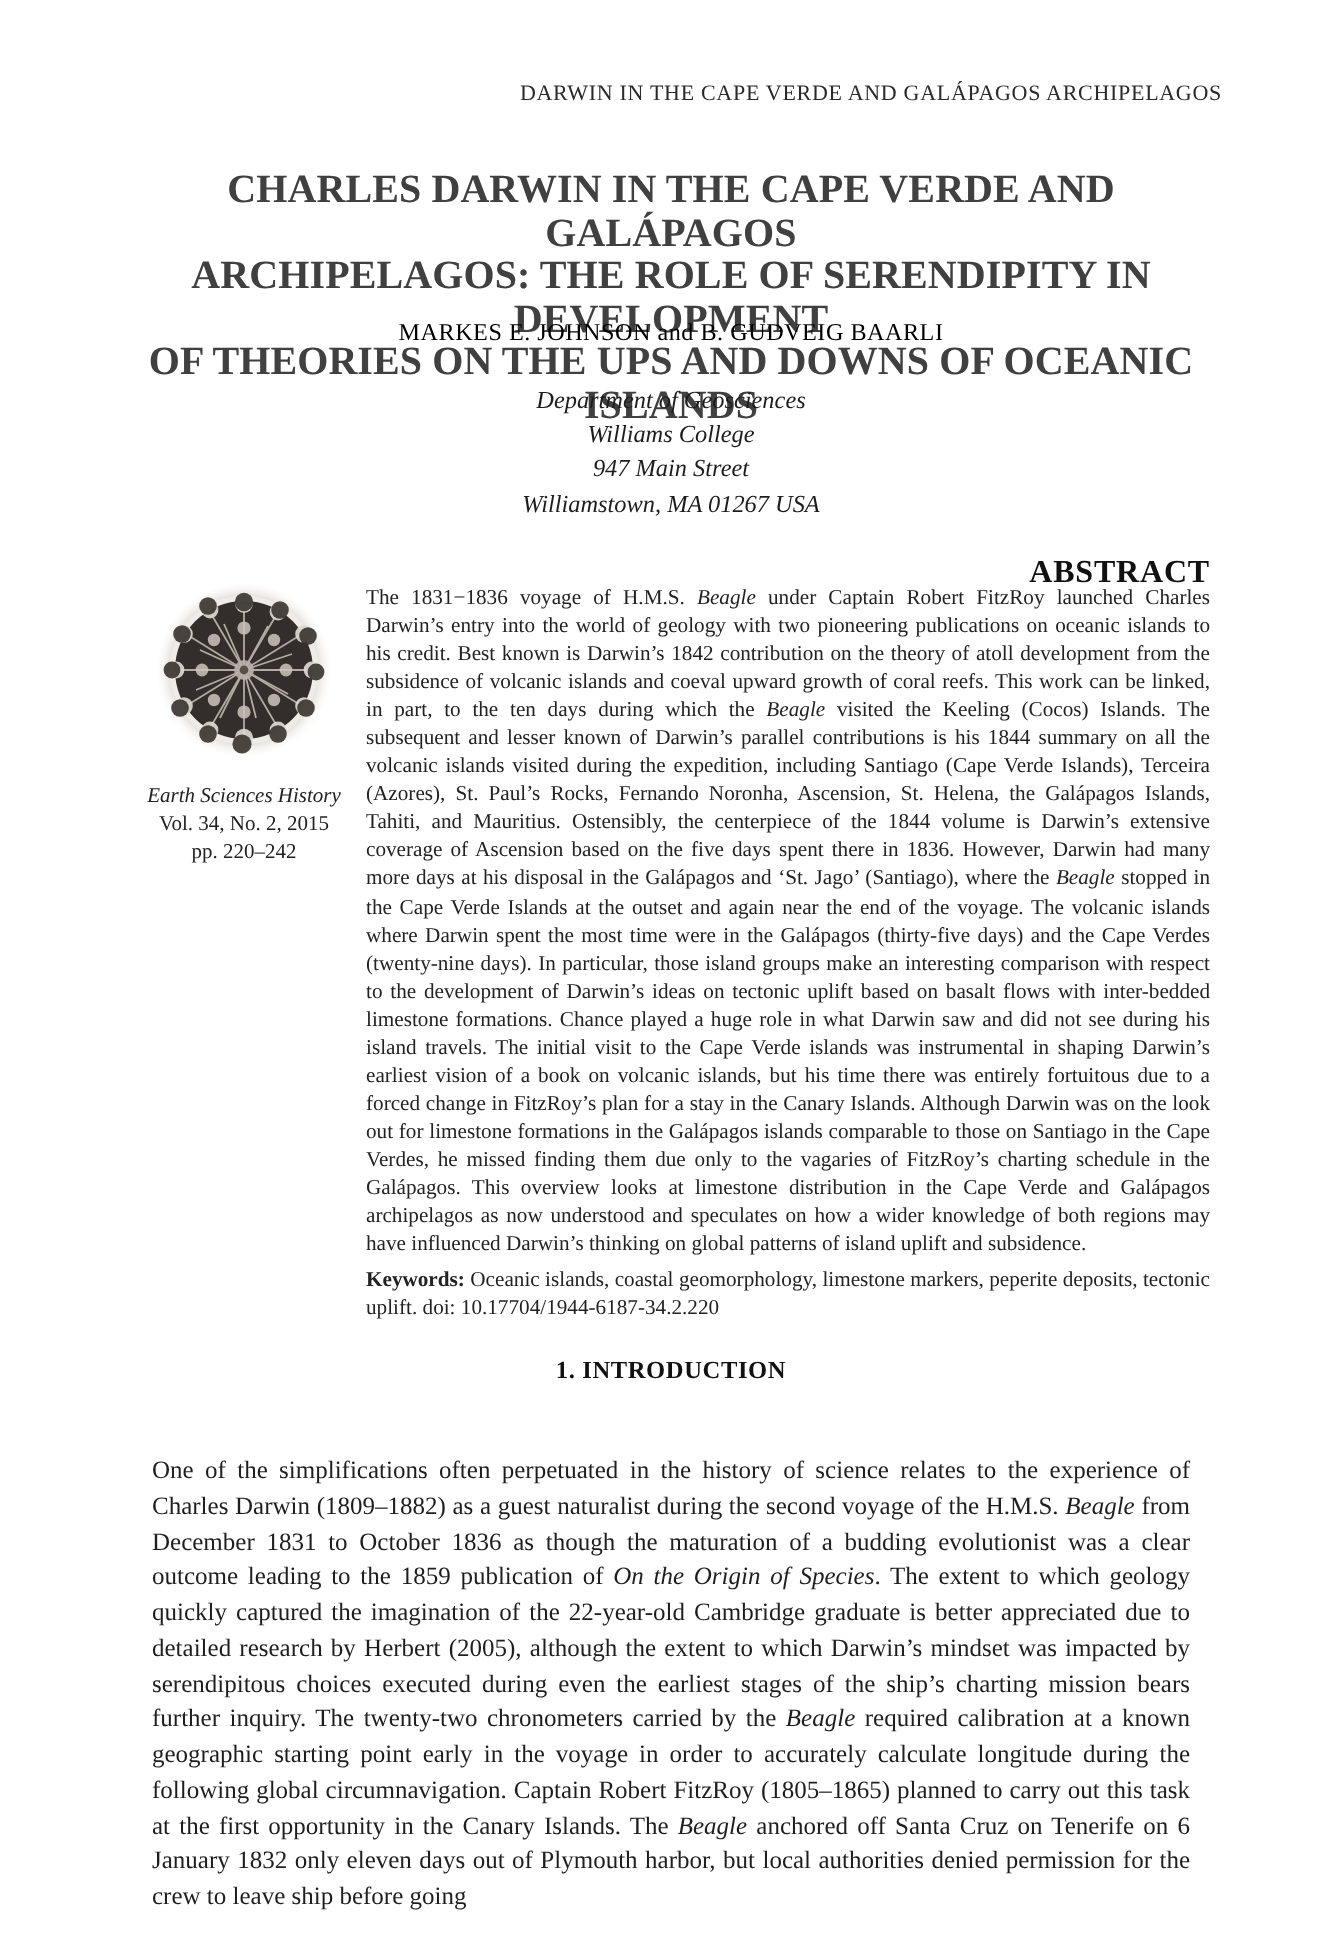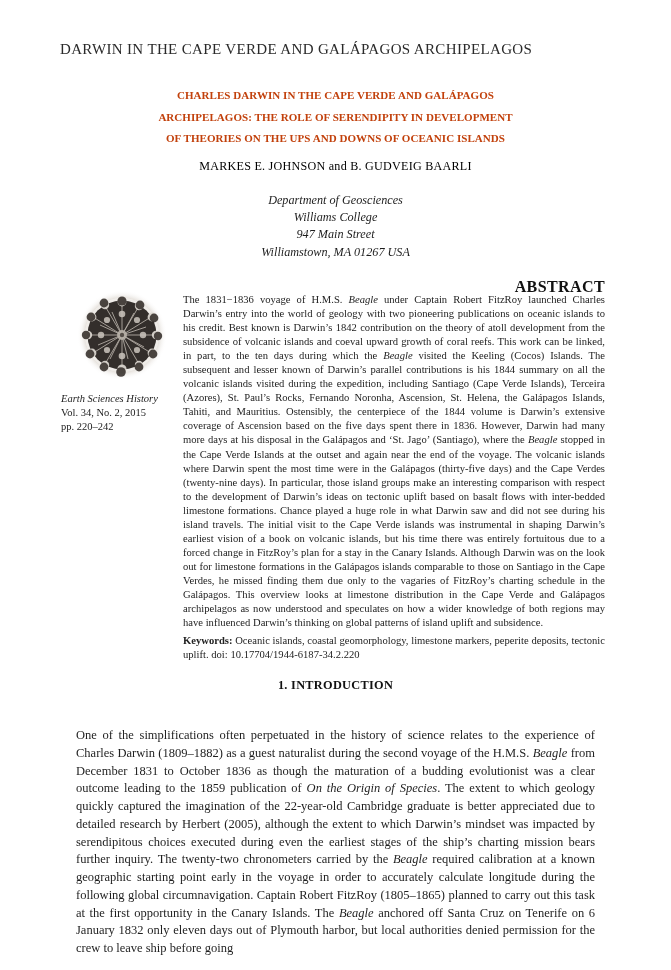--- a/index.html
+++ b/index.html
@@ -19,40 +19,40 @@
     background: #ffffff;
     overflow: hidden;
   }
 
   
   .running-head {
     position: absolute;
     top: 41px;
     left: 60px;
     width: 551px;
-    text-align: left;
-    font-size: 15px;
+    text-align: right;
+    font-size: 11px;
     letter-spacing: 0.35px;
     color: #2a2a2a;
   }
 
   
   .title-block {
     position: absolute;
     top: 85px;
     left: 55px;
     width: 561px;
     text-align: center;
   }
   .title-line {
     font-weight: bold;
-    font-size: 11px;
+    font-size: 20px;
     line-height: 21.5px;
     letter-spacing: 0.05px;
-    color: #c2410c;
+    color: #404040;
   }
 
   
   .authors {
     position: absolute;
     top: 159px;
     left: 60px;
     width: 551px;
     text-align: center;
     font-size: 12.1px;
@@ -115,21 +115,21 @@
     color: #222;
   }
   .keywords b { font-weight: bold; }
 
   
   .journal-col {
     position: absolute;
     top: 289px;
     left: 61px;
     width: 122px;
-    text-align: left;
+    text-align: center;
   }
   .journal-logo {
     width: 92px;
     height: 92px;
     margin: 0 auto 11px auto;
     position: relative;
   }
   .journal-logo svg { display: block; }
   .journal-meta {
     font-size: 10.5px;

